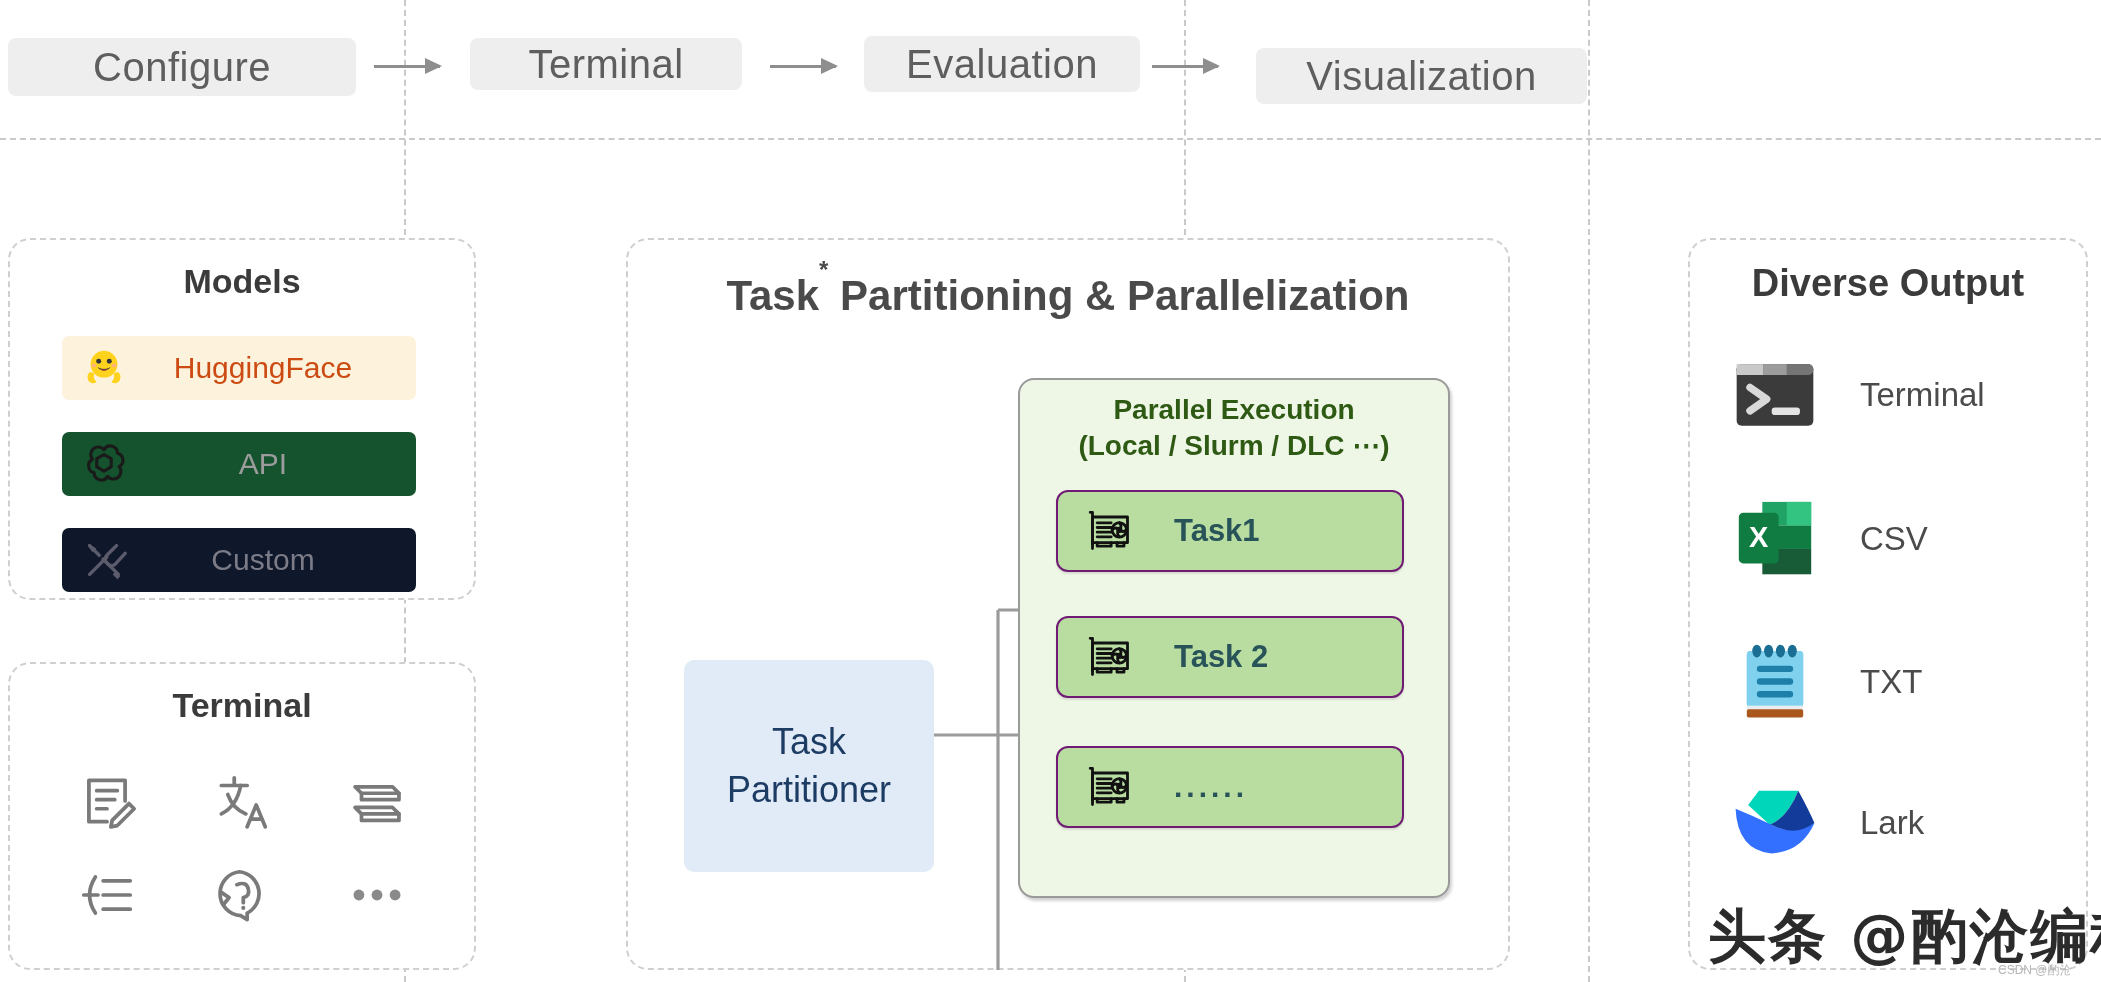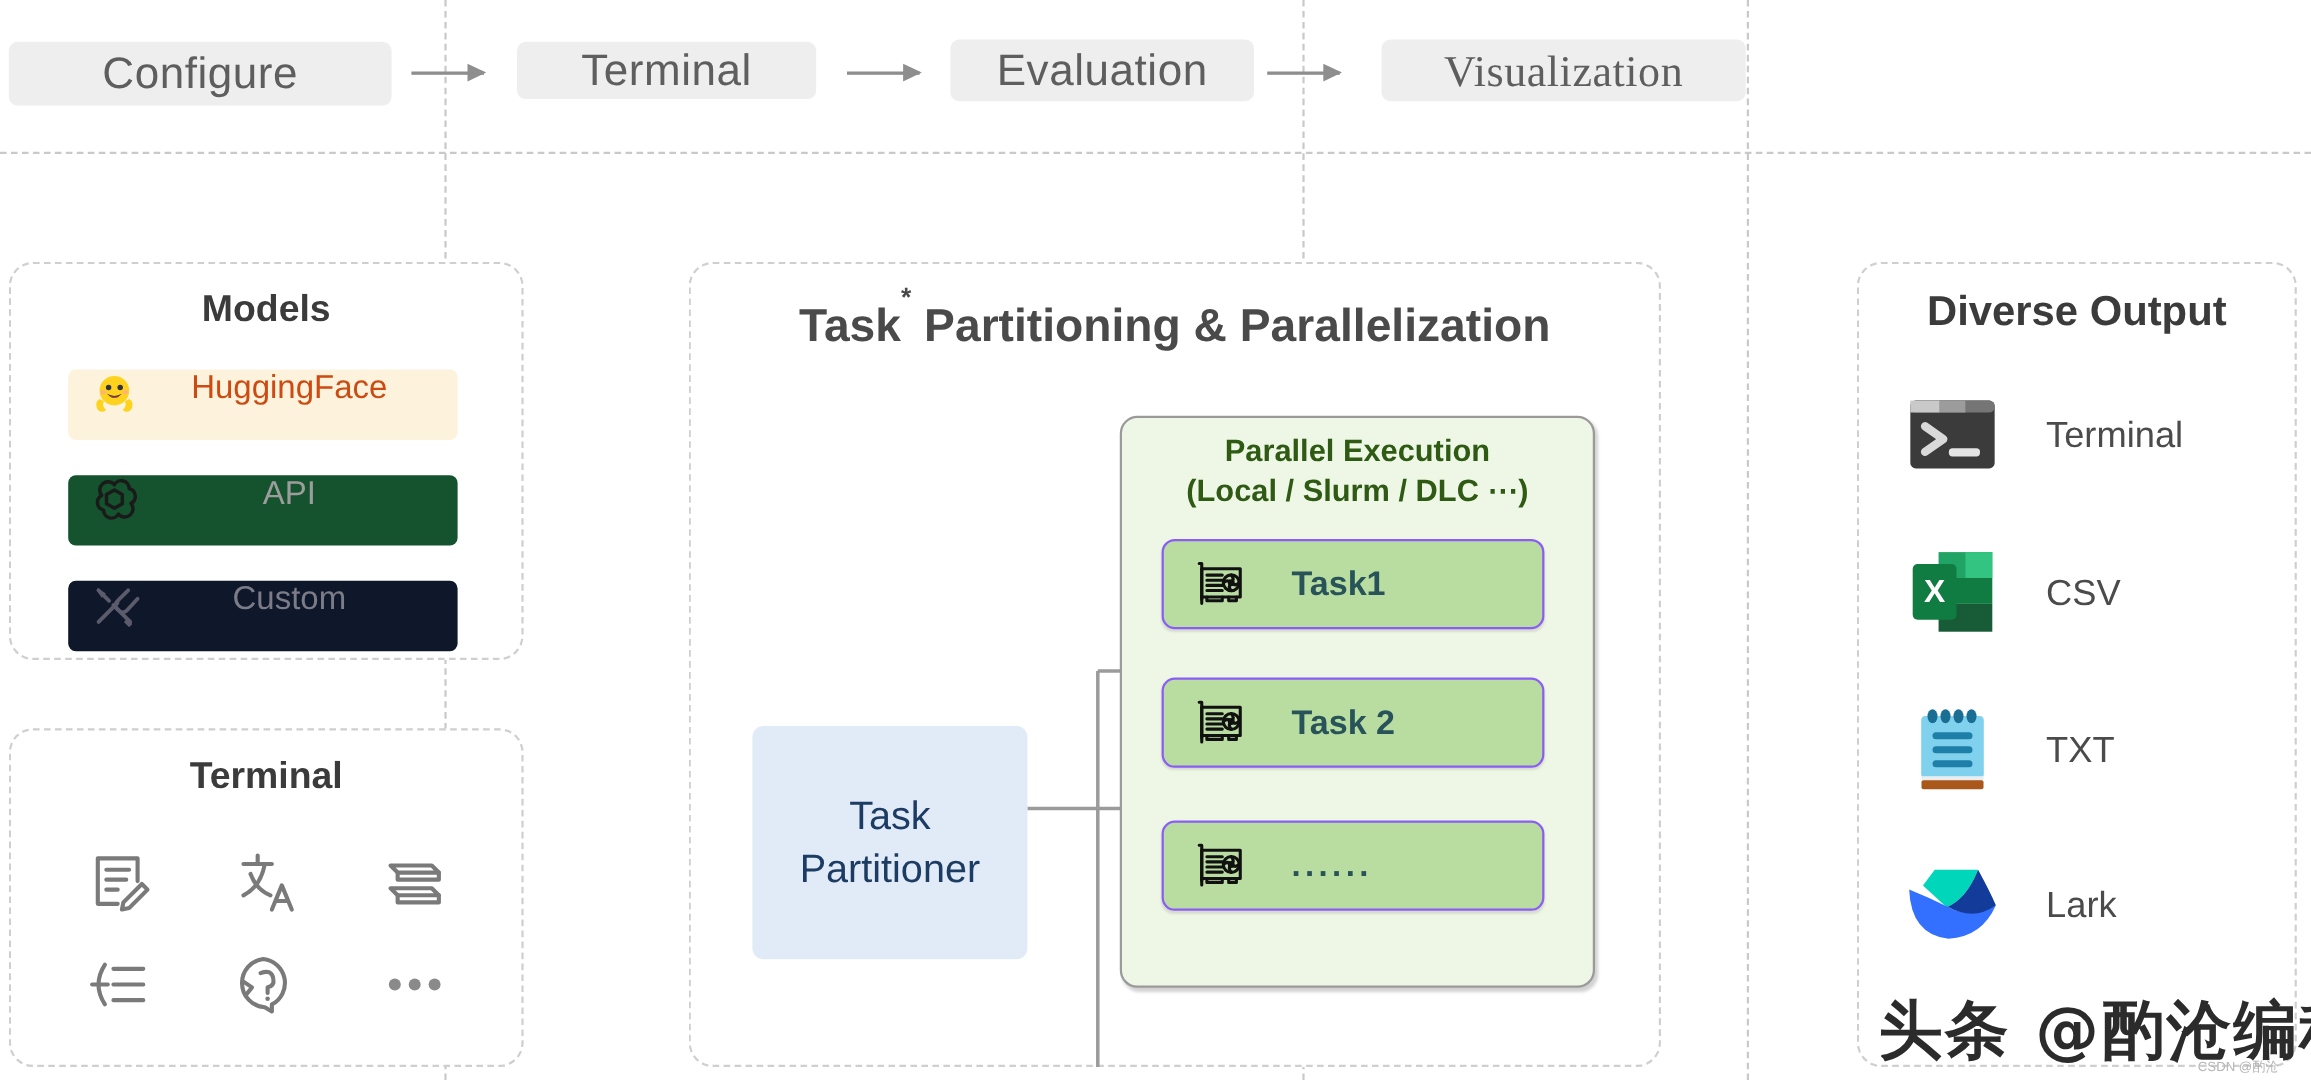--- a/index.html
+++ b/index.html
@@ -56,21 +56,21 @@
     font-size: 34px;
     color: #3b3b3b;
     font-weight: 600;
   }
 
   
   .model-row {
     position: absolute;
     left: 52px; width: 354px; height: 64px;
     border-radius: 7px;
-    display: flex; align-items: flex-start;
+    display: flex; align-items: center;
   }
   .model-row .ico {
     width: 60px; margin-left: 12px;
     display: flex; align-items: center; justify-content: center;
     flex: 0 0 auto;
   }
   .model-row .lbl {
     flex: 1 1 auto; text-align: center;
     font-size: 30px; padding-right: 24px;
   }
@@ -103,21 +103,21 @@
     text-align: center;
     color: #2e5a14;
     font-weight: bold;
     font-size: 28px;
     line-height: 1.28;
     padding-top: 12px;
   }
   .task-card {
     position: absolute;
     background: #b9dca1;
-    border: 2px solid #8b5cf6;
+    border: 2px solid #701a75;
     border-radius: 12px;
     display: flex; align-items: center;
     box-shadow: 0 2px 2px rgba(0,0,0,.10);
   }
   .task-card .gpu { margin-left: 24px; flex: 0 0 auto; display:flex; }
   .task-card .tlabel {
     margin-left: 36px;
     color: #285359;
     font-weight: bold;
     font-size: 31px;
@@ -188,21 +188,21 @@
   <div class="stage" style="left:470px;top:38px;width:272px;height:52px;">
     <span>Terminal</span>
   </div>
   <div class="arrow" style="left:770px;top:65px;width:66px;"></div>
 
   <div class="stage" style="left:864px;top:36px;width:276px;height:56px;">
     <span>Evaluation</span>
   </div>
   <div class="arrow" style="left:1152px;top:65px;width:66px;"></div>
 
-  <div class="stage" style="left:1256px;top:36px;width:331px;height:56px;font-family:Liberation Serif, serif;">
+  <div class="stage" style="left:1256px;top:48px;width:331px;height:56px;">
     <span>Visualization</span>
   </div>
 
   <div class="panel" style="left:8px;top:238px;width:468px;height:362px;">
     <div class="panel-title" style="margin-top:22px;">Models</div>
 
     <div class="model-row m-hf" style="top:96px;">
       <span class="ico">
         <svg width="46" height="46" viewBox="0 0 48 48">
           <circle cx="24" cy="20" r="14" fill="#FFD21E"></circle>

